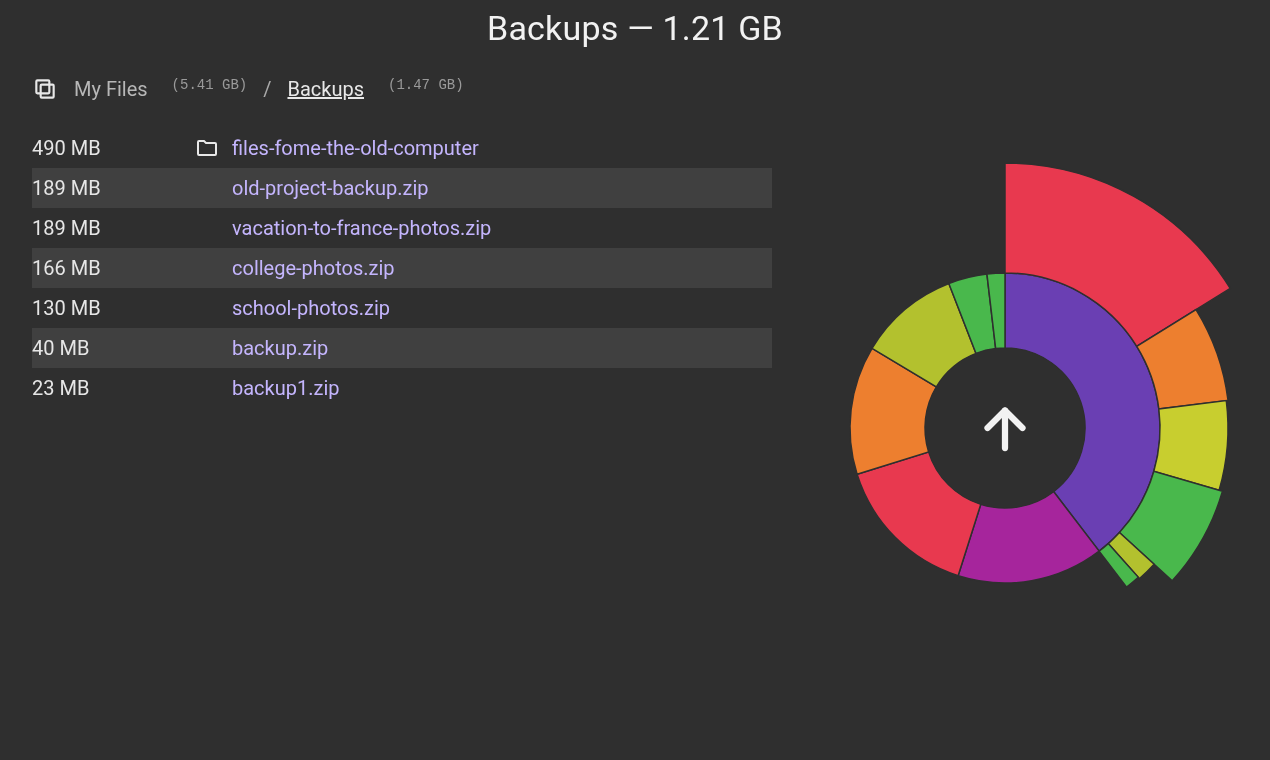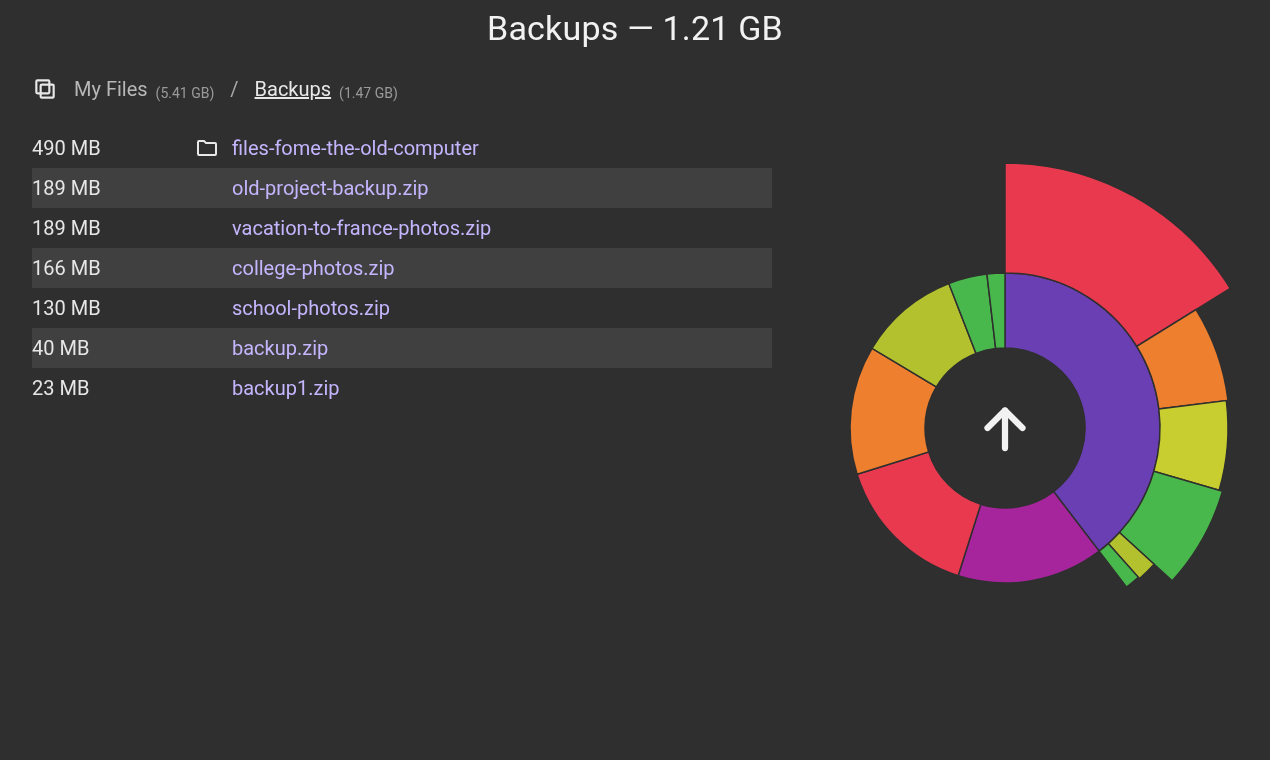--- a/index.html
+++ b/index.html
@@ -23,25 +23,25 @@
     .breadcrumb-bar {
       display: flex;
       align-items: center;
       padding: 28px 32px 8px 32px;
       gap: 16px;
       font-size: 20px;
       color: #bdbdbd;
     }
     .breadcrumb-bar .sep { color:#aaaaaa; }
     .bc-root, .bc-current {
-      display: inline-flex; align-items: flex-end; gap: 8px;
+      display: inline-flex; align-items: flex-start; gap: 24px;
     }
     .bc-root { color:#b7b7b7; }
     .bc-root .sz, .bc-current .sz {
-      font-size: 14px; color:#9a9a9a;
+      font-size: 14px; color:#9a9a9a;font-family:Liberation Mono, monospace;
     }
     .bc-current .lbl {
       color:#e8e8e8;
       text-decoration: underline;
     }
     .copy-icon { display:inline-flex; }
 
     .body-row { display:flex; padding: 18px 32px 0 32px; }
 
     

